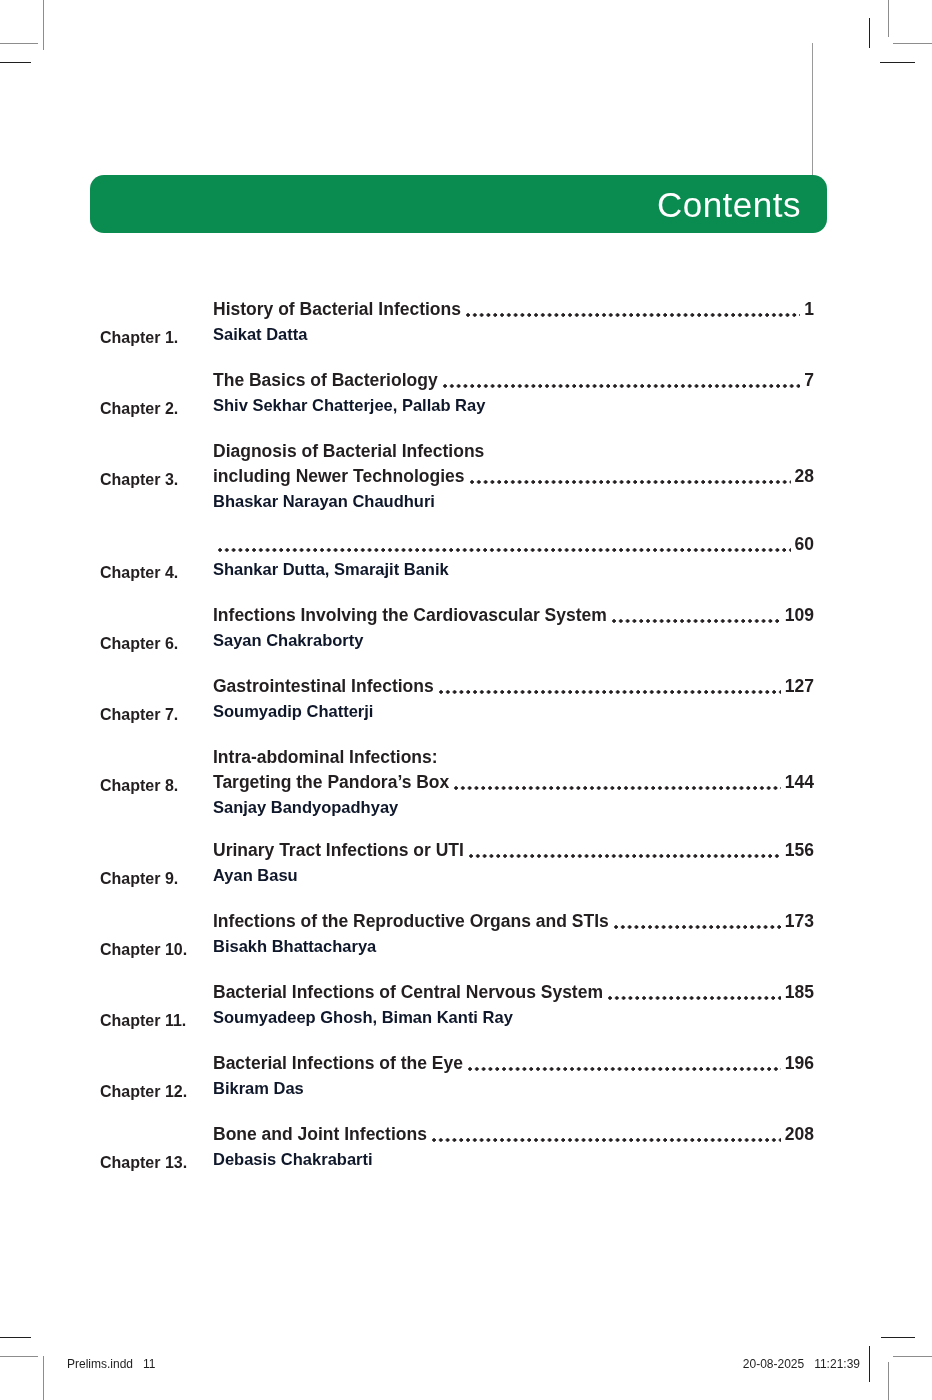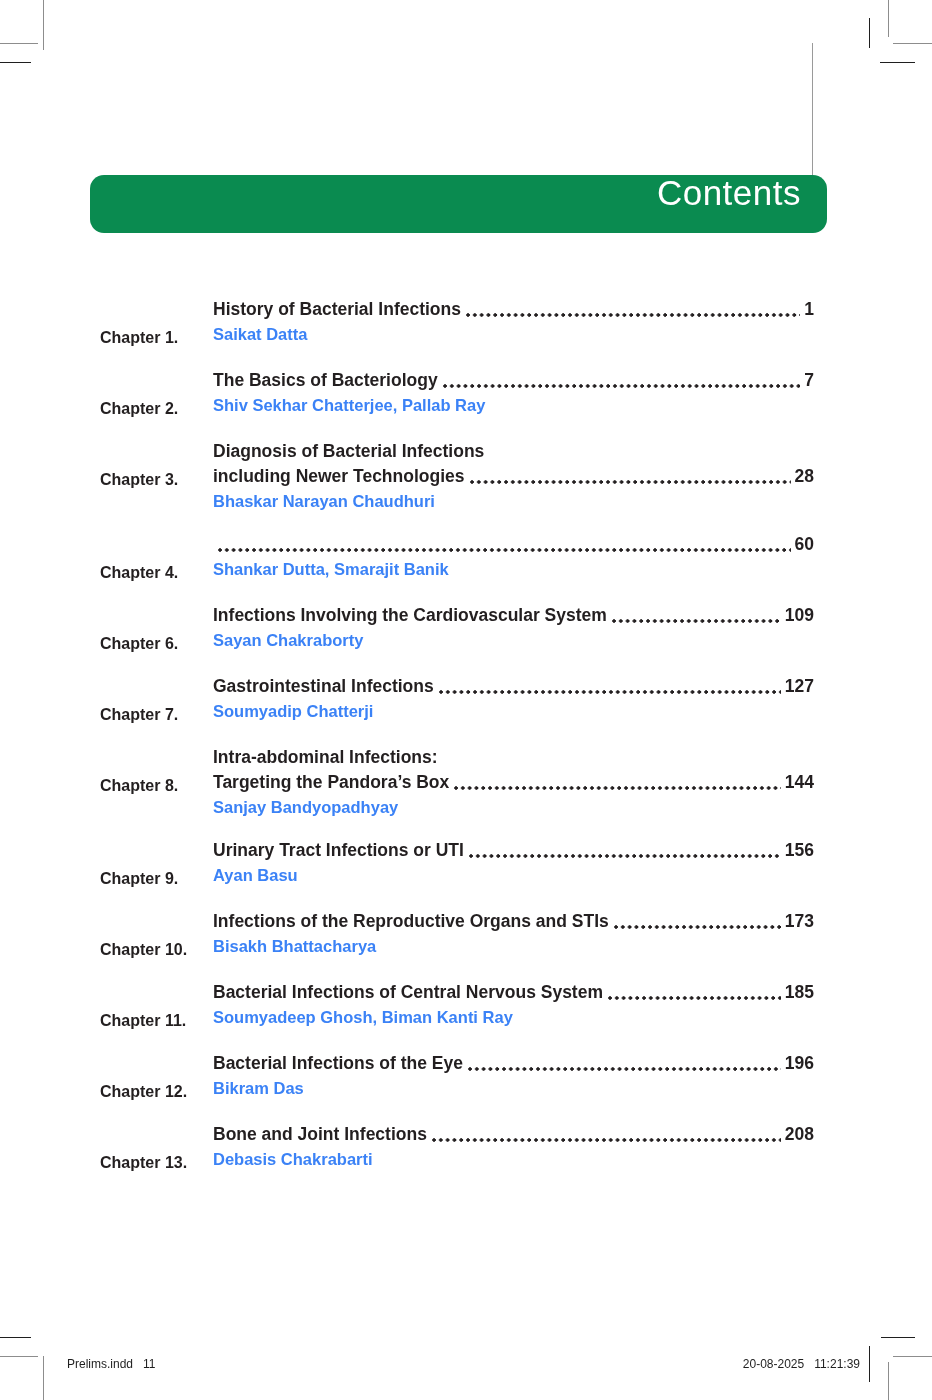--- a/index.html
+++ b/index.html
@@ -8,21 +8,21 @@
     font-family:"Liberation Sans","DejaVu Sans",sans-serif;overflow:hidden;
   }
   .canvas{position:absolute;inset:0;}
   
   .mark{position:absolute;background:#8d8d8d;}
   .mark.dark{background:#1f1f1f;}
   
   .banner{
     position:absolute;left:90px;top:175px;width:737px;height:58px;
     background:#0a8b50;border-radius:14px;box-sizing:border-box;
-    display:flex;align-items:flex-start;justify-content:flex-end;padding-right:26px;
+    display:flex;align-items:center;justify-content:flex-end;padding-right:26px;
   }
   .banner .title{
     color:#ffffff;font-size:35px;font-weight:400;letter-spacing:.5px;line-height:1;
   }
   
   .toc{position:absolute;left:100px;top:297px;width:714px;color:#231f20;}
   .entry{display:flex;margin-bottom:18px;}
   .entry .label{
     flex:0 0 113px;font-weight:700;font-size:16px;line-height:25px;white-space:nowrap;margin-top:28px;
   }
@@ -31,21 +31,21 @@
     display:flex;align-items:baseline;font-weight:700;font-size:17.5px;line-height:25px;text-align:right;
   }
   .title-text{white-space:nowrap;}
   .leader{
     flex:1;align-self:flex-end;height:4px;margin:0 4px 5px 5px;min-width:14px;
     background-image:radial-gradient(circle at 2px 2px,#231f20 1.5px,rgba(0,0,0,0) 1.9px);
     background-size:6.8px 4px;background-repeat:repeat-x;
   }
   .page-num{font-weight:700;font-size:17.5px;white-space:nowrap;}
   .authors{
-    color:#3b82f6;font-weight:700;font-size:16.5px;line-height:25px;white-space:nowrap;
+    color:#0f172a;font-weight:700;font-size:16.5px;line-height:25px;white-space:nowrap;
   }
   
   .footer-text{
     position:absolute;top:1357px;font-size:12px;color:#1f1f1f;white-space:pre;
     font-family:"Liberation Sans","DejaVu Sans",sans-serif;
   }
   .footer-left{left:67px;text-align:right;}
   .footer-right{right:72px;}
 </style>
 </head>

